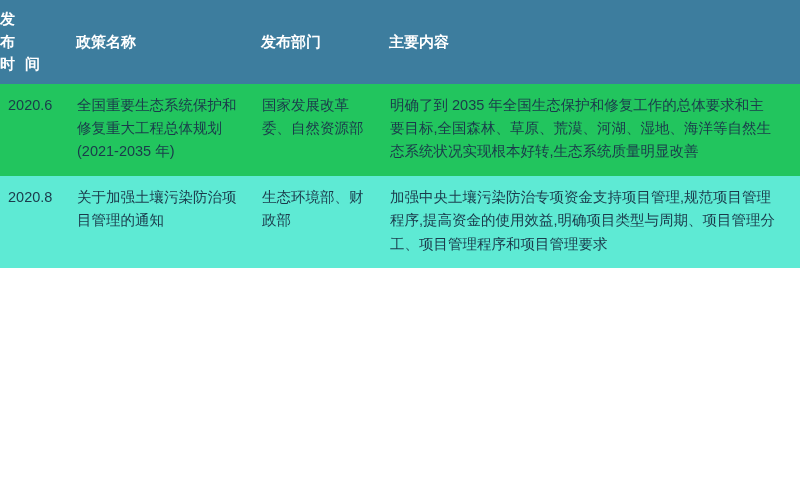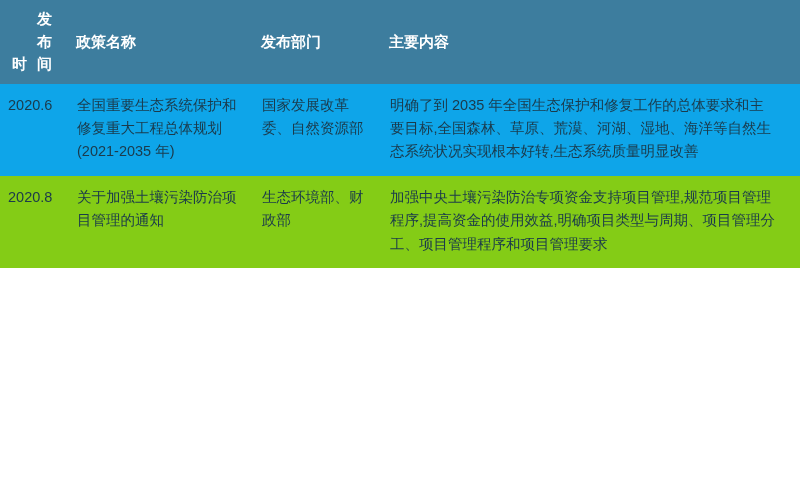--- a/index.html
+++ b/index.html
@@ -31,36 +31,35 @@
     text-align: left;
     vertical-align: middle;
     padding: 8px 8px 8px 8px;
     line-height: 1.5;
     border: none;
   }
   thead th.h-time {
     padding-left: 0;
     padding-right: 6px;
     letter-spacing: 10px;
-    text-align: right;
   }
 
   tbody td {
     font-size: 14.5px;
     line-height: 1.62;
     vertical-align: top;
     padding: 10px 9px 12px 9px;
     color: #1b3a4b;
     border: none;
   }
   tbody tr.row-odd td {
-    background: #0ea5e9;
+    background: #22c55e;
   }
   tbody tr.row-even td {
-    background: #84cc16;
+    background: #5eead4;
   }
   tbody td.cell-time {
     font-size: 14.5px;
     white-space: nowrap;
     padding-left: 8px;
     padding-right: 4px;
   }
   tbody td.cell-name {
     font-weight: bold;
   }

